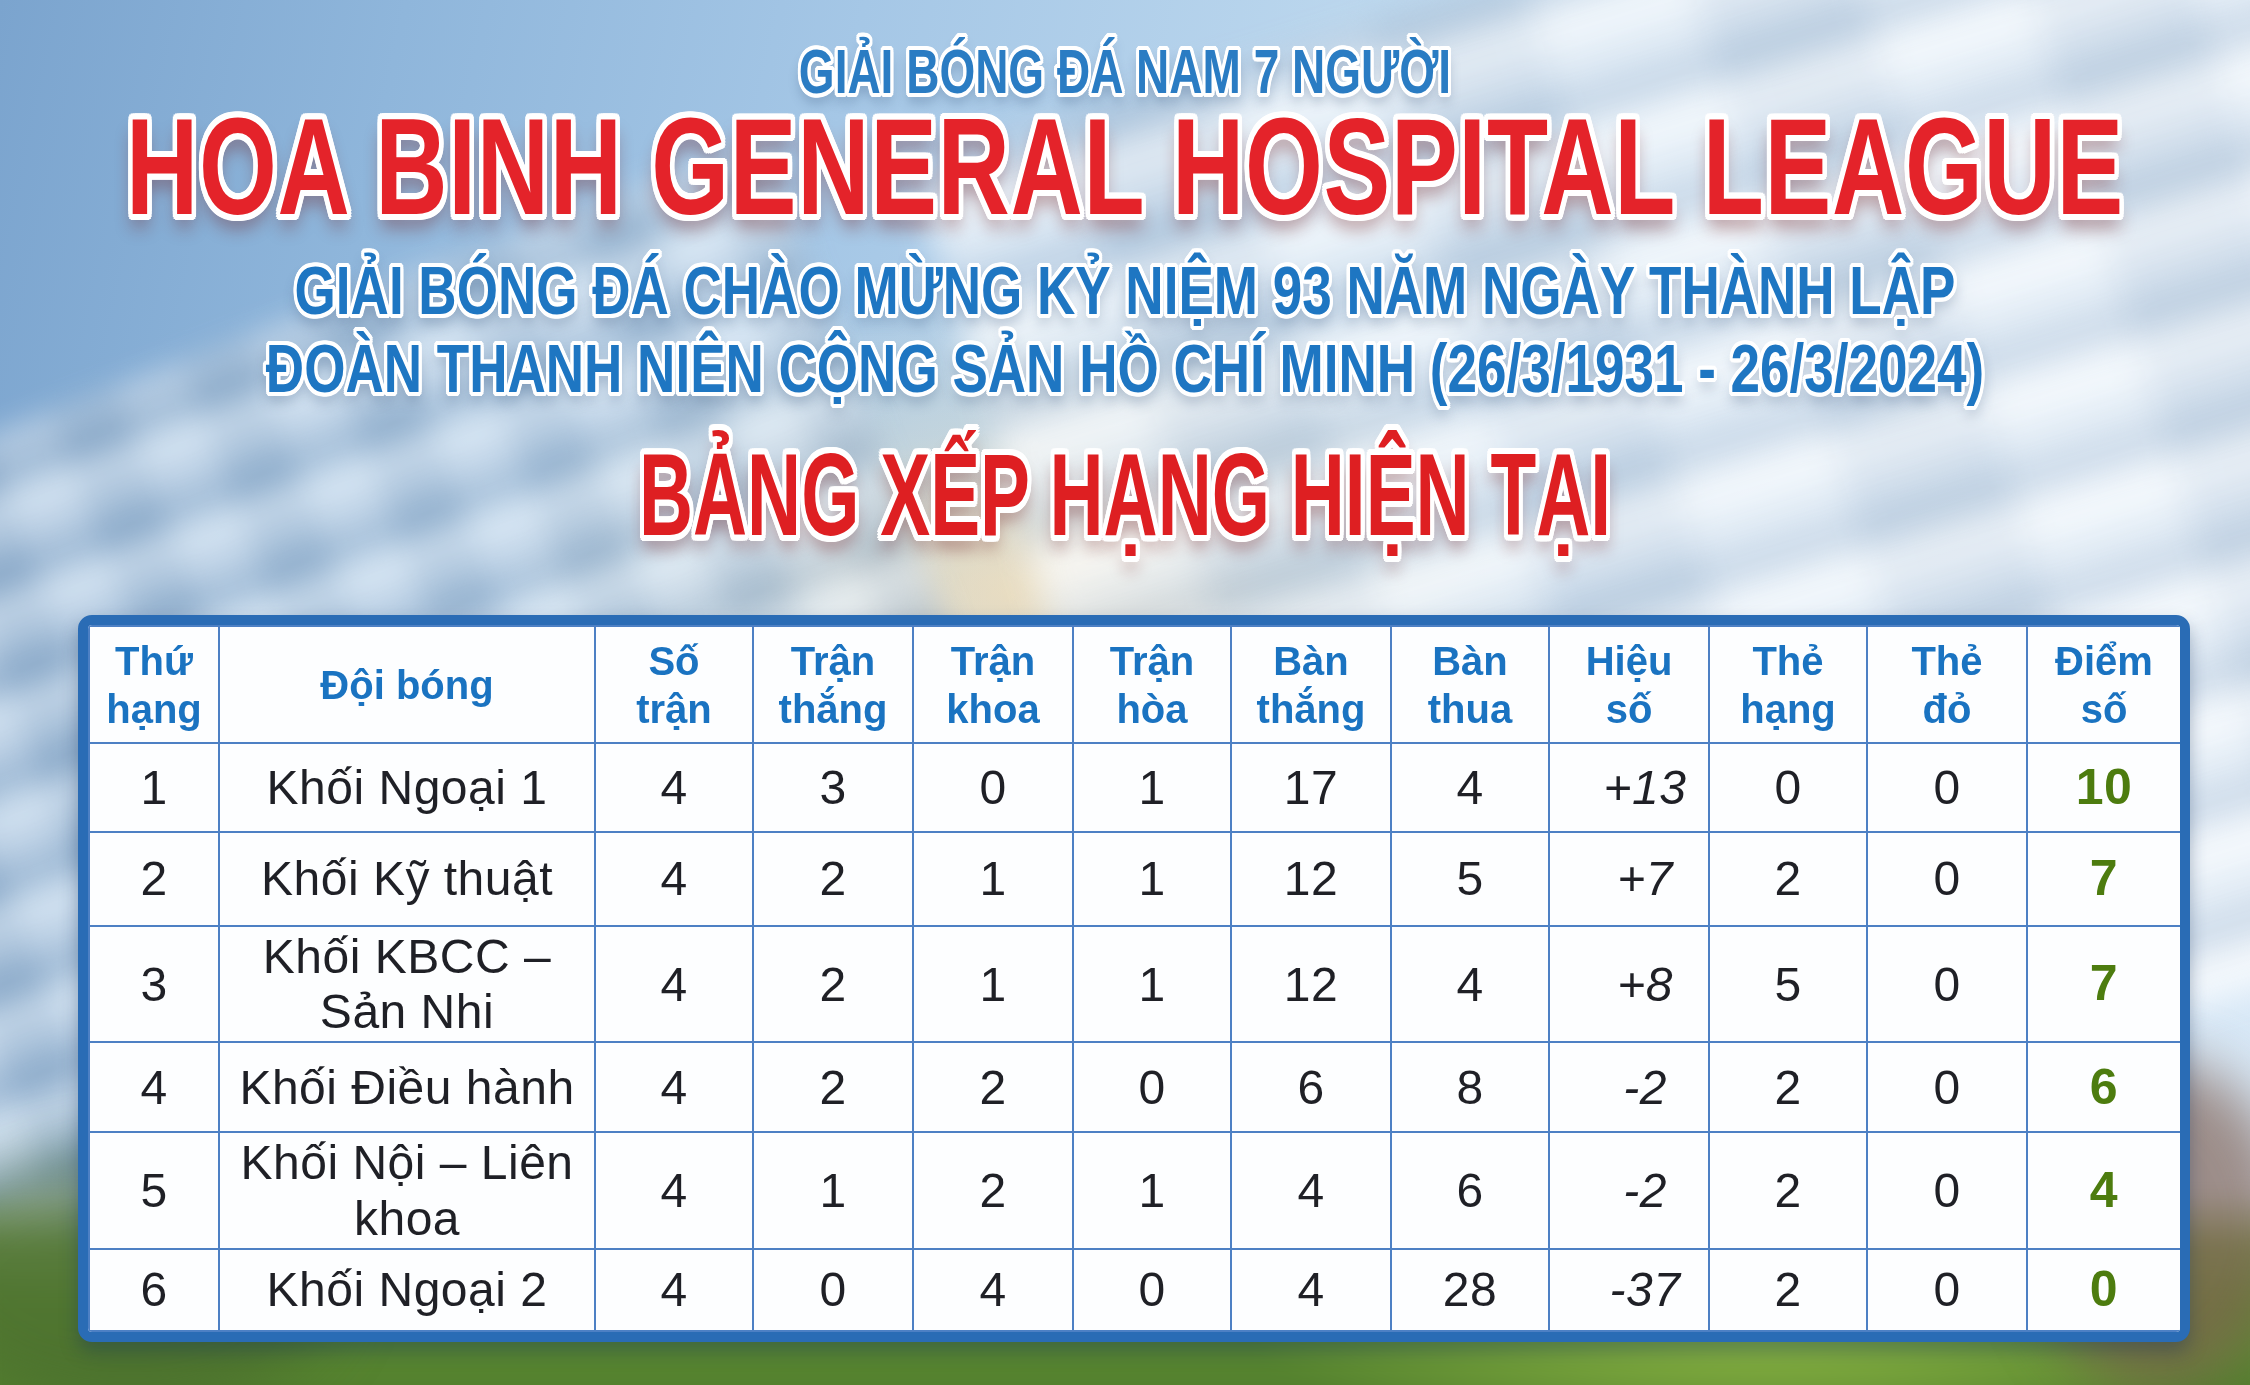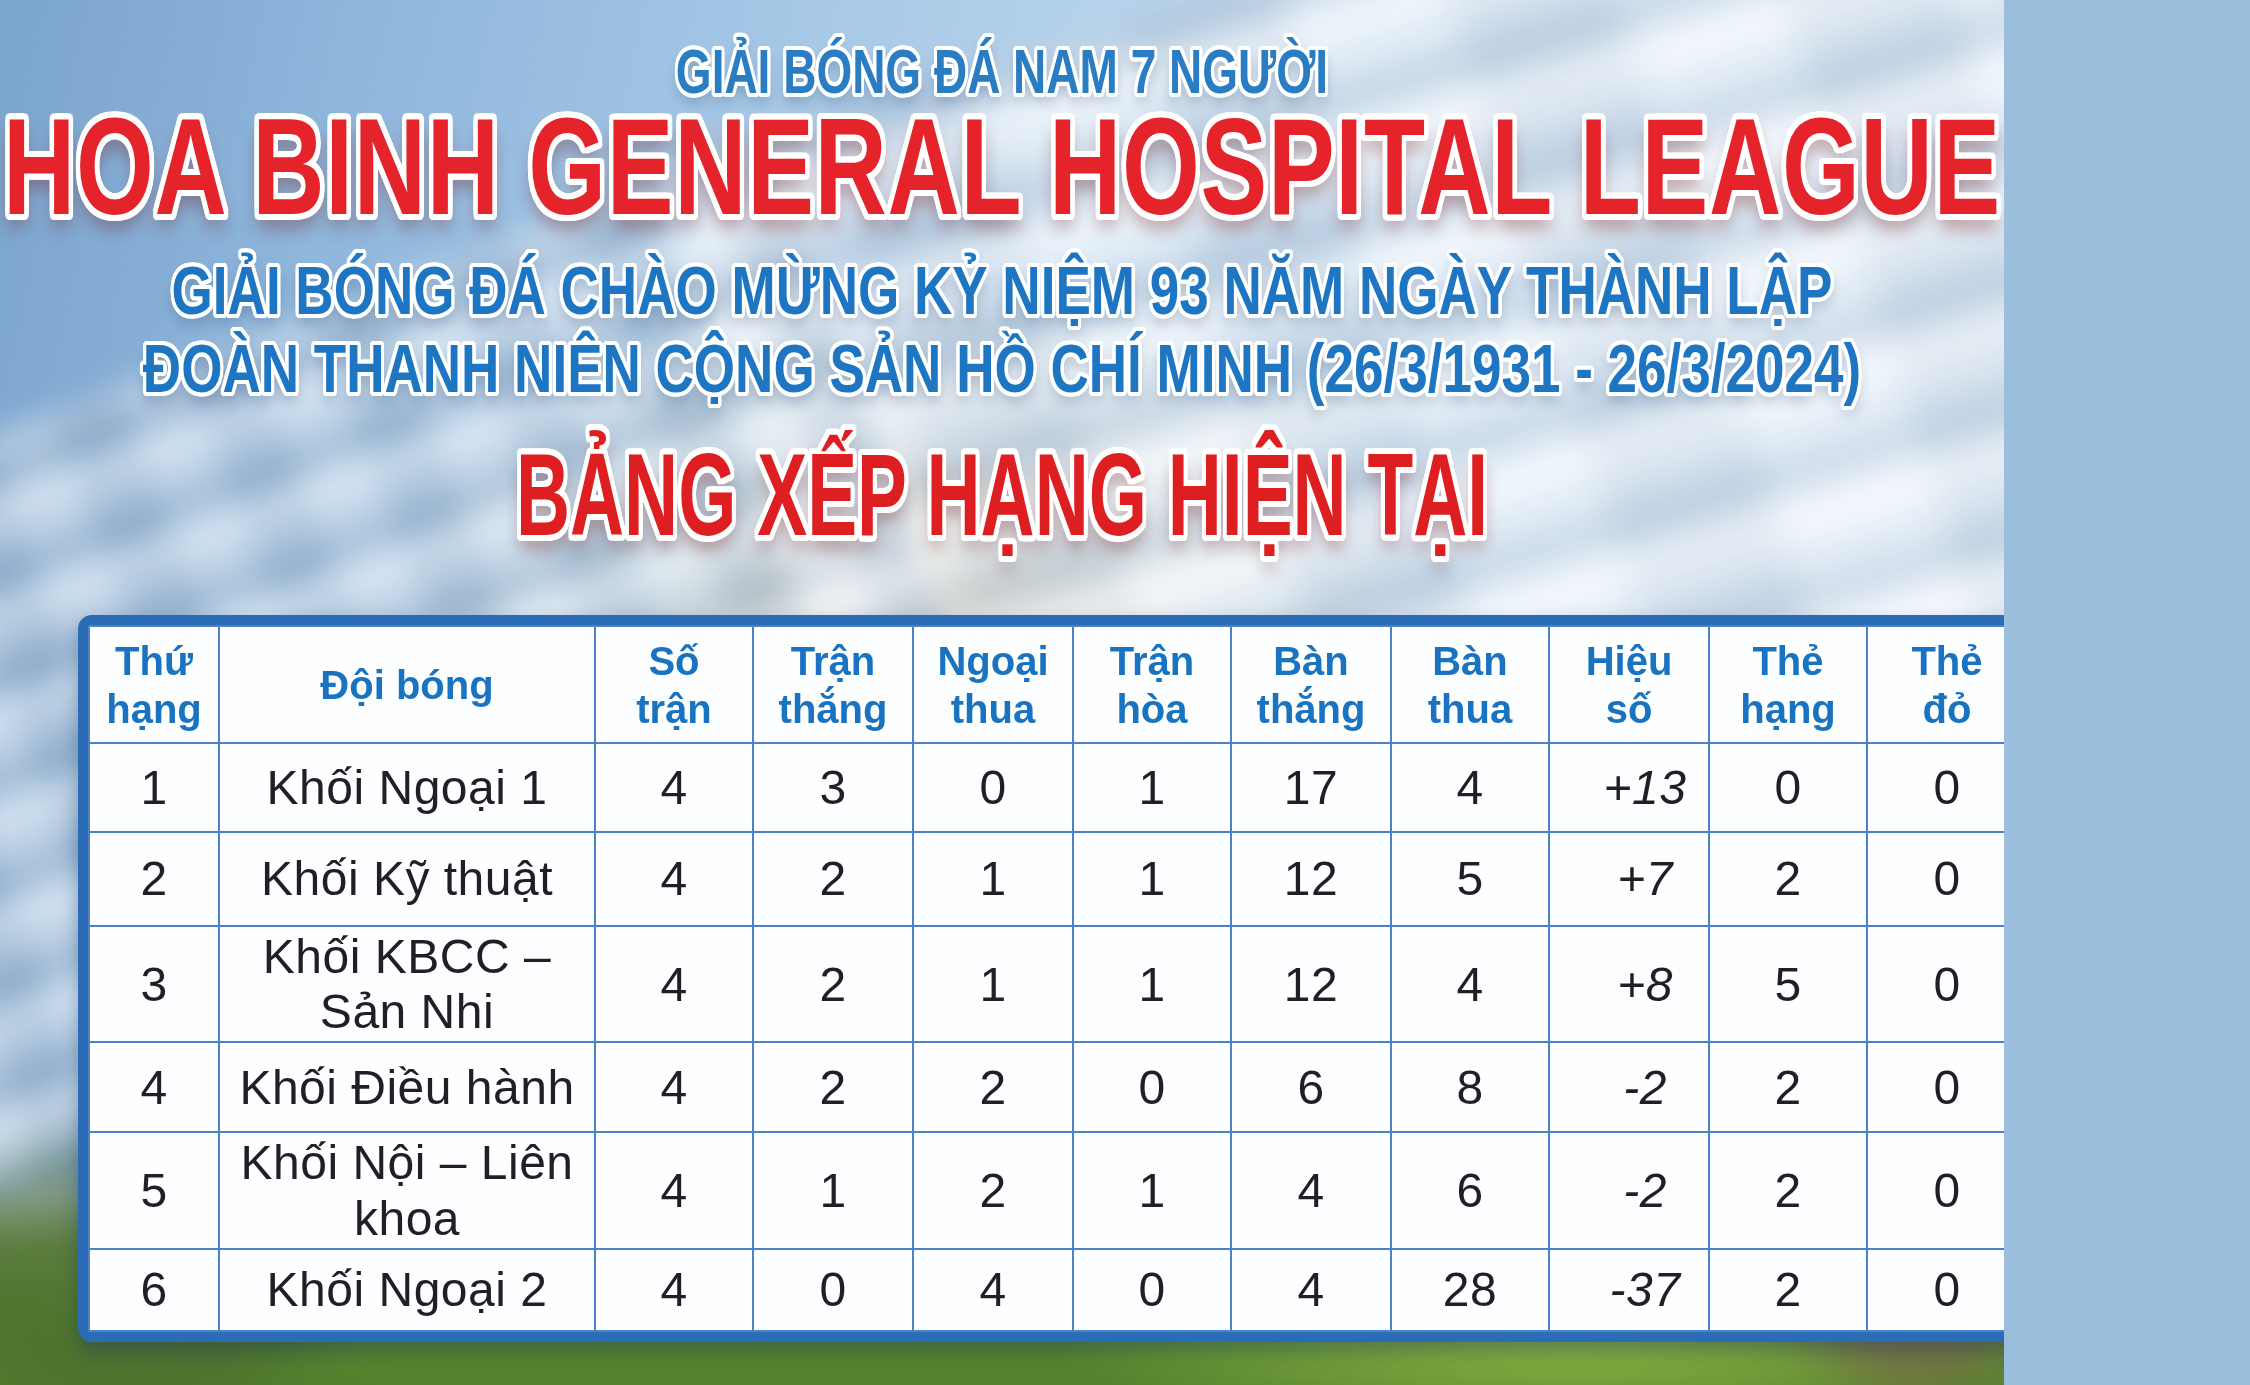--- a/index.html
+++ b/index.html
@@ -1,17 +1,17 @@
 <!DOCTYPE html>
 <html><head>
 <meta charset="utf-8">
 <style>
   html,body{margin:0;padding:0;background:#9bbedd;}
   .stage{
-    position:relative;width:2004px;height:1385px;overflow:hidden;
+    position:relative;width:2250px;height:1385px;overflow:hidden;
     font-family:"Liberation Sans","DejaVu Sans",sans-serif;
   }
   
   .sky{
     position:absolute;inset:0;
     background:
       radial-gradient(820px 460px at 46% 42%, rgba(255,233,190,.55), rgba(255,233,190,0) 65%),
       radial-gradient(360px 240px at 45% 43%, rgba(255,205,140,.40), rgba(255,205,140,0) 70%),
       linear-gradient(102deg,#7ba4ce 0%,#8fb6db 16%,#a5c7e6 34%,#bdd8ee 55%,#cfe3f4 74%,#d9e9f7 100%);
   }
@@ -125,21 +125,21 @@
         <col style="width:158px">
           <col style="width:160px">
           <col style="width:154px">
       </colgroup>
       <thead>
         <tr class="hdr">
           <th class="stack">Thứ hạng</th>
           <th>Đội bóng</th>
           <th class="stack">Số trận</th>
           <th class="stack">Trận thắng</th>
-          <th class="stack">Ngoại thua</th>
+          <th class="stack">Trận khoa</th>
           <th class="stack">Trận hòa</th>
           <th class="stack">Bàn thắng</th>
           <th class="stack">Bàn thua</th>
           <th class="stack">Hiệu số</th>
           <th class="stack">Thẻ hạng</th>
           <th class="stack">Thẻ đỏ</th>
           <th class="stack">Điểm số</th>
         </tr>
       </thead>
       <tbody>

